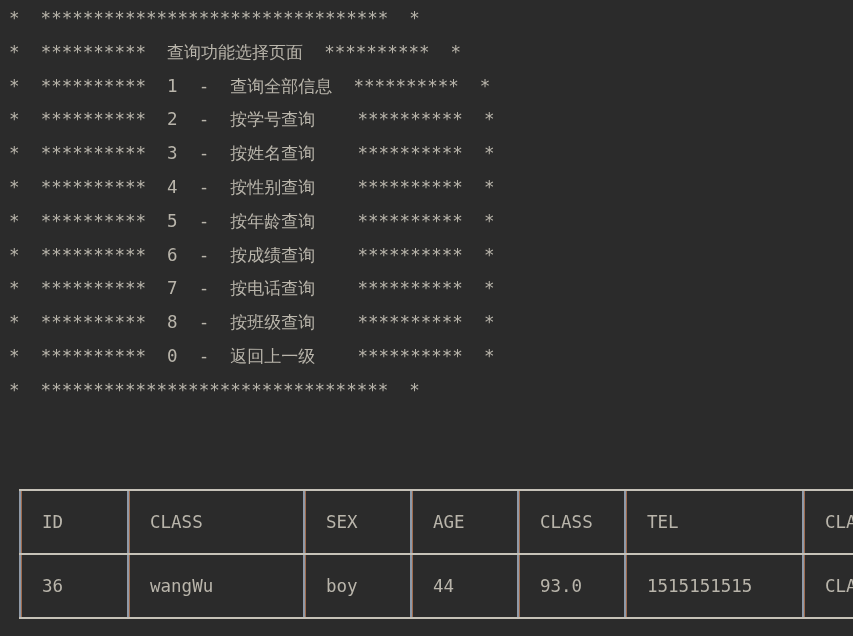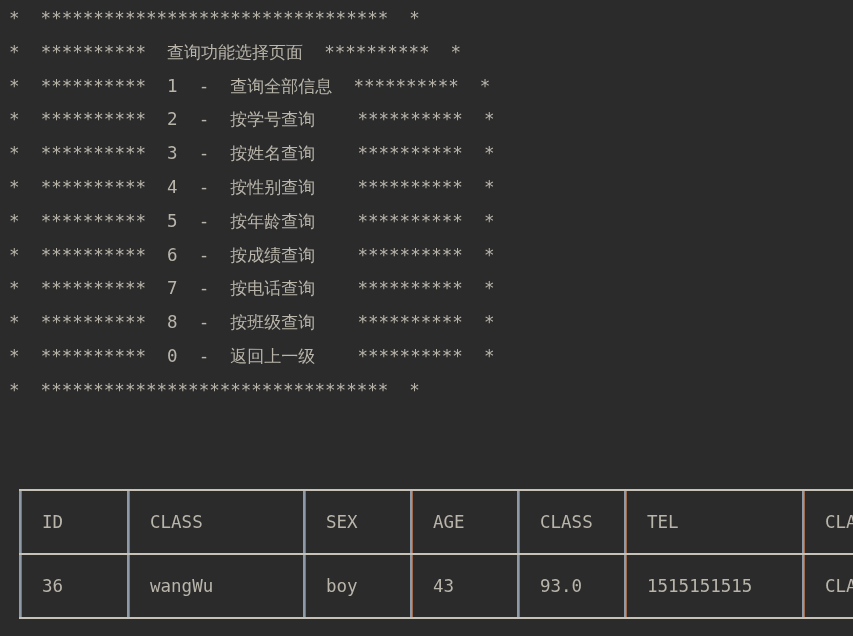--- a/index.html
+++ b/index.html
@@ -140,21 +140,21 @@
           <td class="c-sex">SEX</td>
           <td class="c-age">AGE</td>
           <td class="c-score">CLASS</td>
           <td class="c-tel">TEL</td>
           <td class="c-classid last-col">CLASSID</td>
         </tr>
         <tr>
           <td class="c-id">36</td>
           <td class="c-name">wangWu</td>
           <td class="c-sex">boy</td>
-          <td class="c-age">43</td>
+          <td class="c-age">44</td>
           <td class="c-score">93.0</td>
           <td class="c-tel">1515151515</td>
           <td class="c-classid last-col">CLASS 1</td>
         </tr>
       </tbody>
   </table>
 
 </div>
 
 </body></html>

